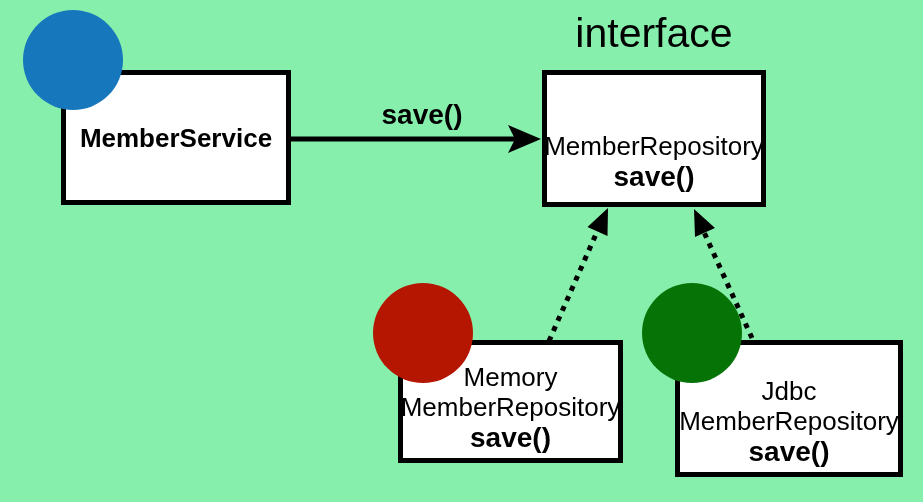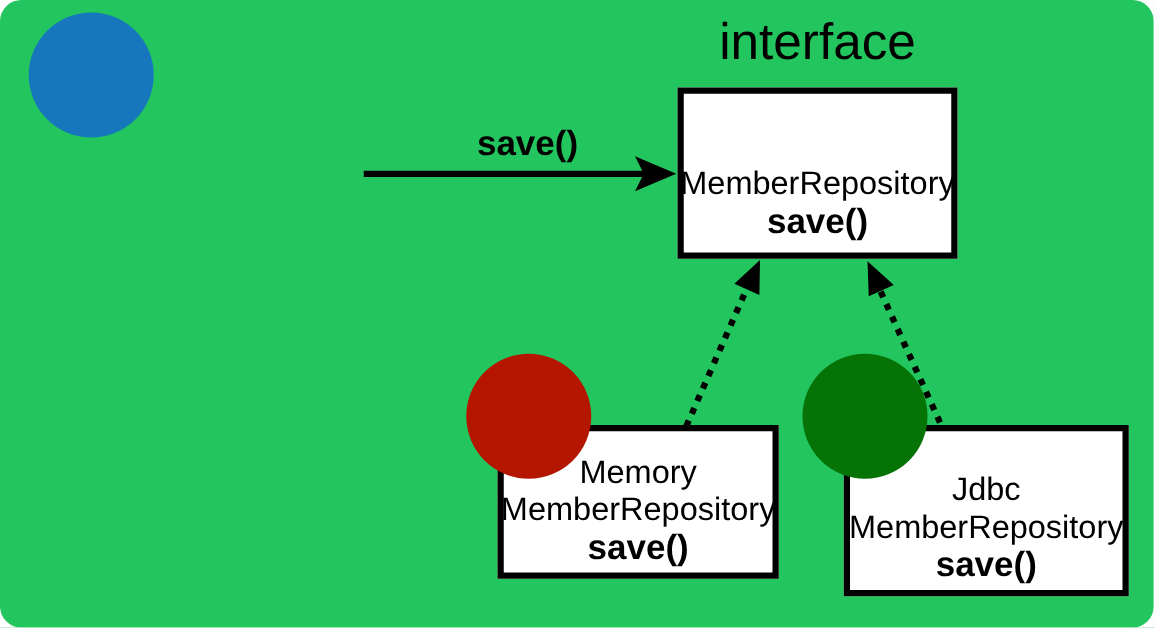--- a/index.html
+++ b/index.html
@@ -5,23 +5,22 @@
   html, body {
     margin: 0;
     padding: 0;
     background: #ffffff;
     font-family: "Liberation Sans", sans-serif;
   }
   .canvas {
     position: relative;
     width: 923px;
     height: 502px;
-    background: #22c55e;
+    background: #86efac;
     overflow: hidden;
-    border-radius: 17px;
   }
   .box {
     position: absolute;
     box-sizing: border-box;
     border: 5px solid #000000;
     background: #ffffff;
     display: flex;
     flex-direction: column;
     align-items: center;
     text-align: center;
@@ -90,20 +89,23 @@
     pointer-events: none;
   }
 </style>
 </head>
 <body>
 
 <div class="canvas">
 
   <div class="interface-label">interface</div>
 
+  <div class="box box-member-service">
+    <div class="title-bold">MemberService</div>
+  </div>
 
   <div class="box box-member-repository">
     <div class="title">MemberRepository</div>
     <div class="method">save()</div>
   </div>
 
   <div class="arrow-label">save()</div>
 
   <div class="box box-memory">
     <div class="title">Memory</div>

